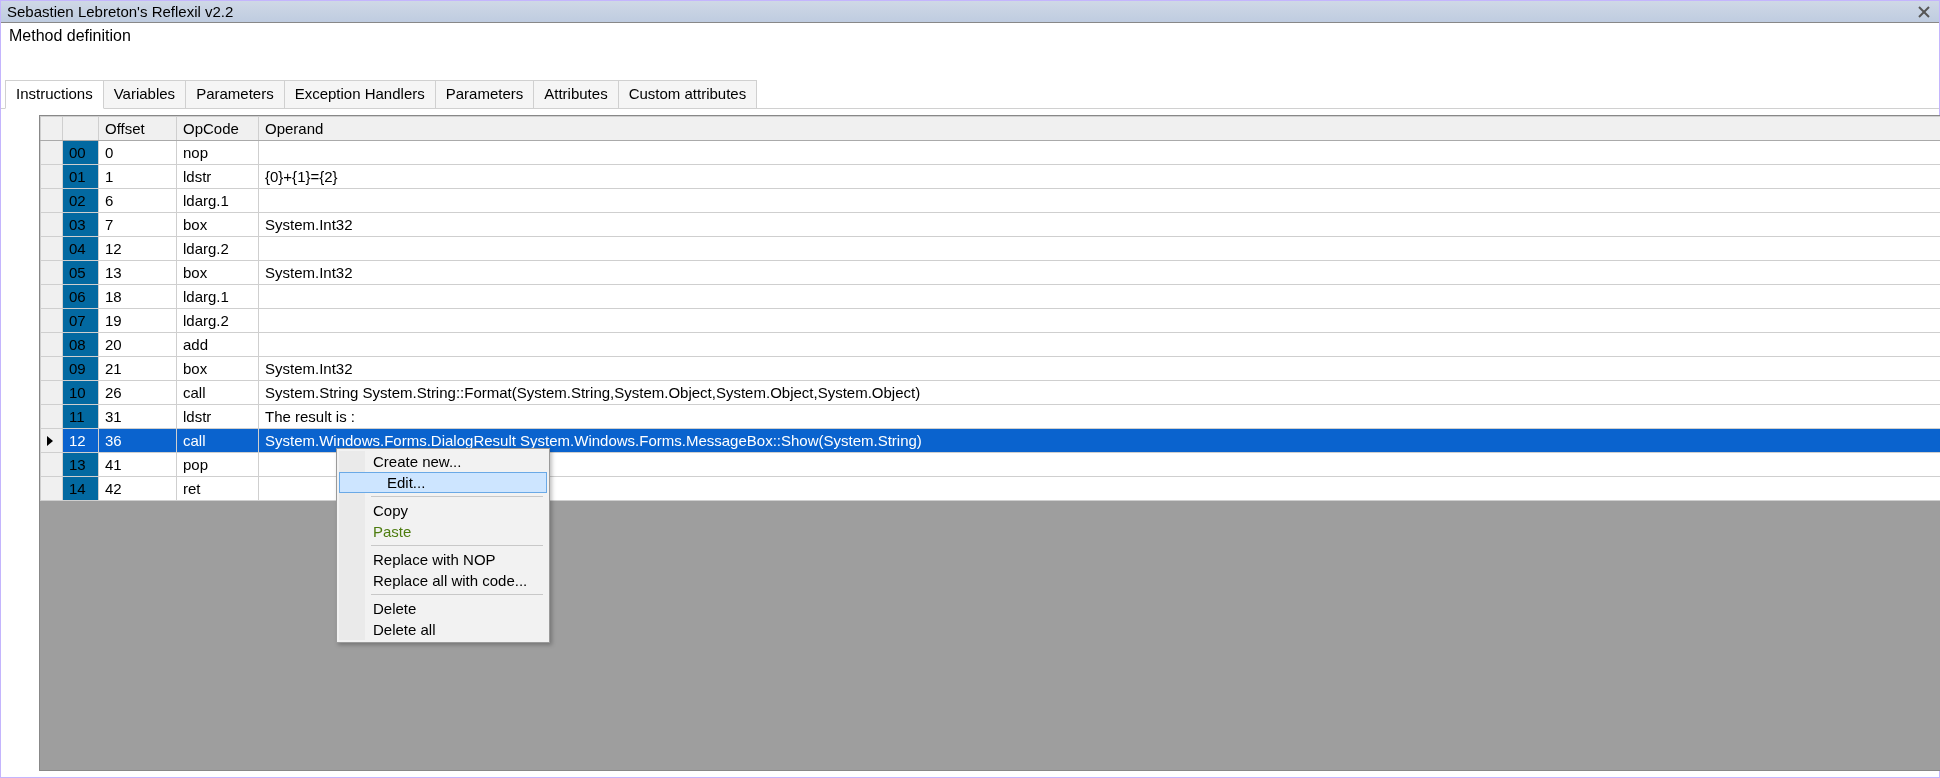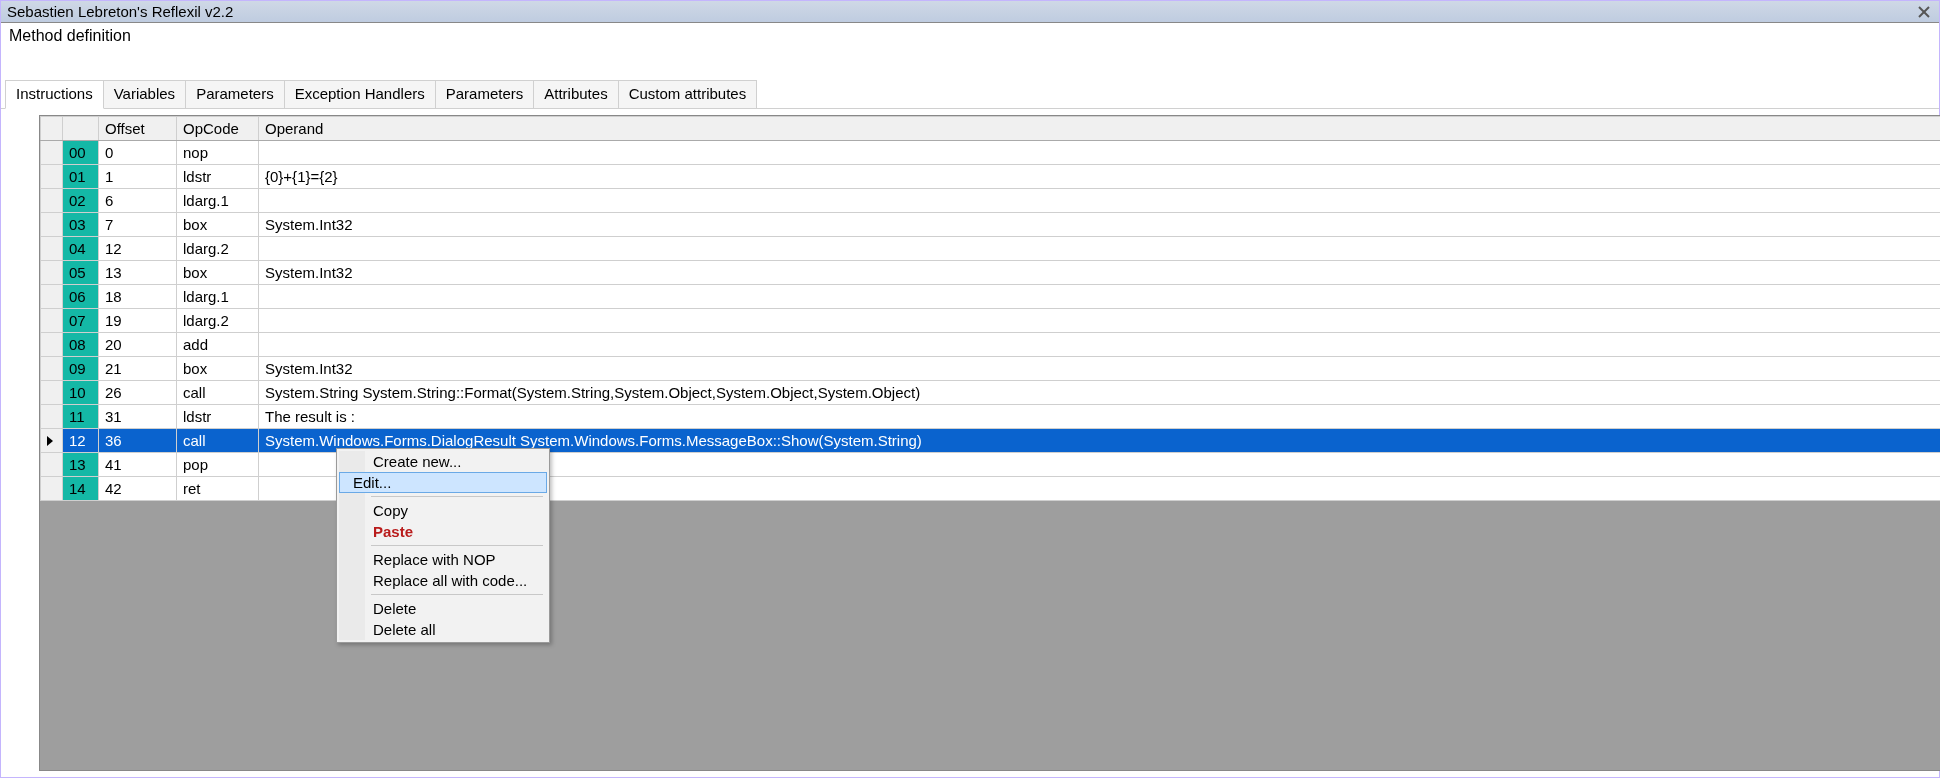--- a/index.html
+++ b/index.html
@@ -97,21 +97,21 @@
   table.grid th {
     background: #f0f0f0;
     border-bottom: 1px solid #aaa;
   }
   col.c-marker { width: 22px; }
   col.c-index  { width: 36px; }
   col.c-offset { width: 78px; }
   col.c-opcode { width: 82px; }
   col.c-operand { }
   td.marker, th.marker { background: #f0f0f0; text-align: center; padding: 0; }
-  td.index { text-align: right; padding-right: 6px; background:#14b8a6; }
+  td.index { text-align: right; padding-right: 6px; background:#0369a1; }
   tr.selected td { background: #0a63ce; color: #fff; }
   tr.selected td.marker { background:#f0f0f0; color:#000; }
   .row-caret {
     display:inline-block; width:0; height:0;
     border-top:5px solid transparent;
     border-bottom:5px solid transparent;
     border-left:6px solid #000;
   }
 
   .context-menu {
@@ -129,23 +129,23 @@
     background:#eaeaea;
   }
   .menu-item {
     position:relative;
     padding: 2px 14px 2px 34px;
     cursor: default;
   }
   .menu-item.hover {
     background: #cde5ff;
     border: 1px solid #6aa9e6;
-    padding: 1px 13px 1px 13px;
-  }
-  .menu-item.disabled { color: #b91c1c; font-weight: bold; }
+    padding: 1px 13px 1px 47px;
+  }
+  .menu-item.disabled { color: #4d7c0f; }
   .menu-sep {
     margin: 3px 4px 3px 32px;
     border-top: 1px solid #c8c8c8;
   }
   .close-x svg { display:block; }
 </style>
 </head>
 <body>
 
 <div class="window">

